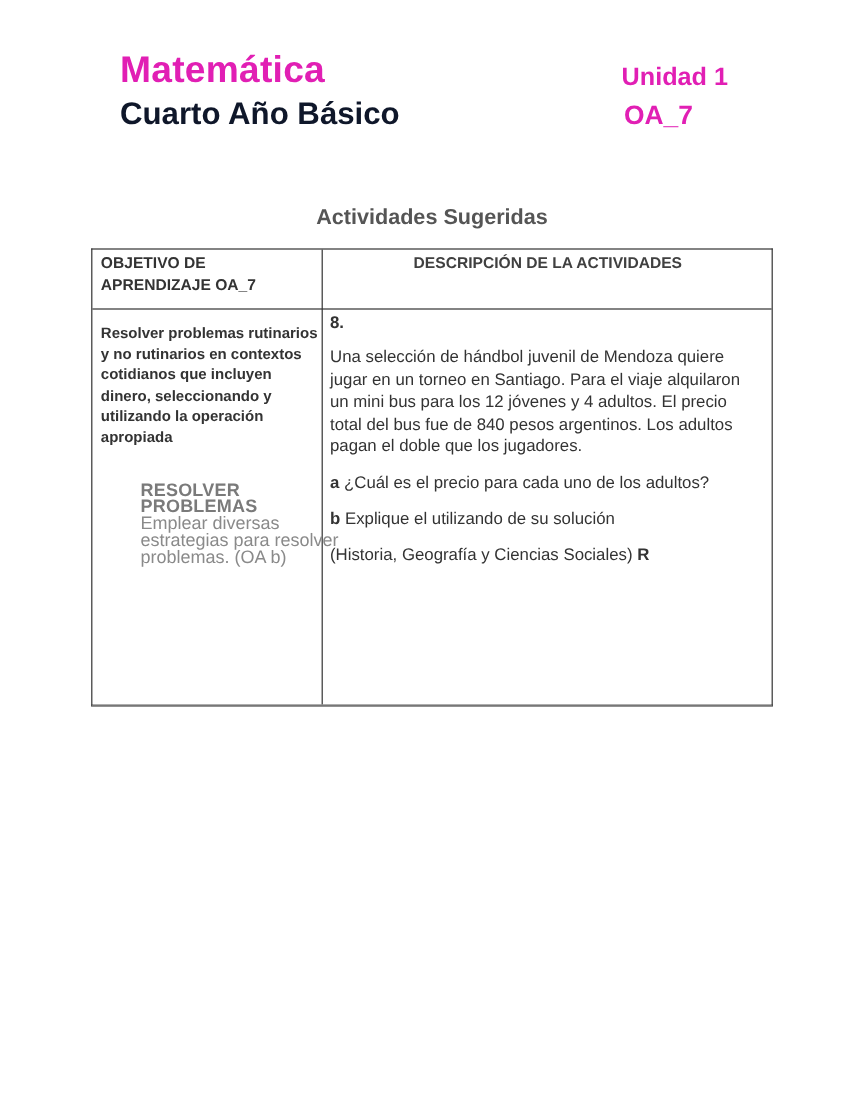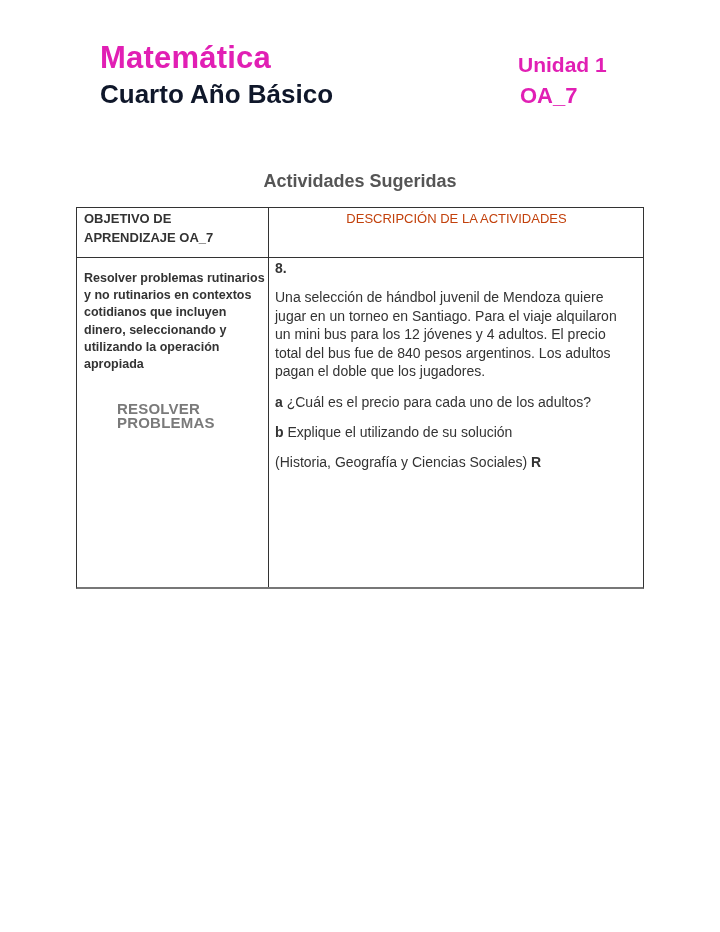--- a/index.html
+++ b/index.html
@@ -99,22 +99,22 @@
       top: 1px;
       width: 180px;
       font-weight: bold;
       color: #333333;
     }
     .hdr-right {
       left: 193px;
       right: 0;
       top: 1px;
       text-align: center;
-      font-weight: normal;
-      color: #c2410c;
+      font-weight: bold;
+      color: #404040;
     }
     .objective {
       left: 7px;
       top: 50px;
       width: 182px;
       font-weight: bold;
       color: #333333;
       font-size: 12.5px;
       line-height: 17.2px;
       margin-top: 12px;
@@ -171,20 +171,21 @@
   <div class="col-divider"></div>
   <div class="row-divider"></div>
 
   <div class="cell hdr-left">OBJETIVO DE APRENDIZAJE OA_7</div>
   <div class="cell hdr-right">DESCRIPCIÓN DE LA ACTIVIDADES</div>
 
   <div class="cell objective">Resolver problemas rutinarios y no rutinarios en contextos cotidianos que incluyen dinero, seleccionando y utilizando la operación apropiada</div>
 
   <div class="cell skill-box">
     <div class="skill-title">RESOLVER PROBLEMAS</div>
+    <div>Emplear diversas  estrategias para resolver problemas. (OA b)</div>
   </div>
 
   <div class="cell activity">
     <div class="act-number">8.</div>
     <div class="act-body">Una selección de hándbol juvenil de Mendoza quiere jugar en un torneo en Santiago. Para el viaje alquilaron un mini bus para los 12 jóvenes y 4 adultos. El precio total del bus fue de 840 pesos argentinos. Los adultos pagan el doble que los jugadores.</div>
     <div class="act-line">
       <span class="bold">a</span><span> ¿Cuál es el precio para cada uno de los adultos?</span>
     </div>
     <div class="act-line">
       <span class="bold">b</span><span> Explique el utilizando de su solución</span>

